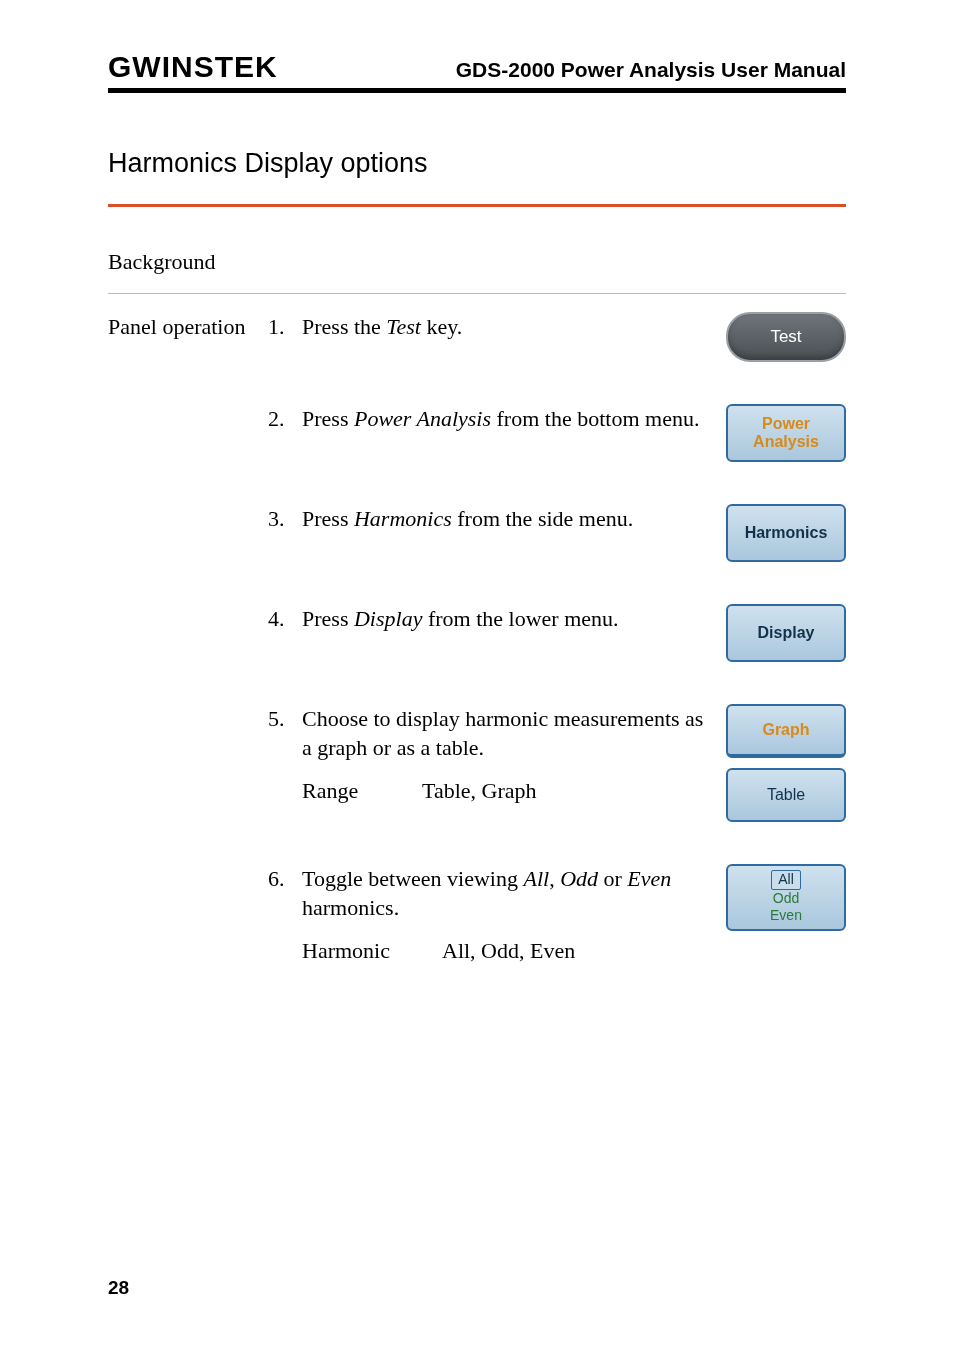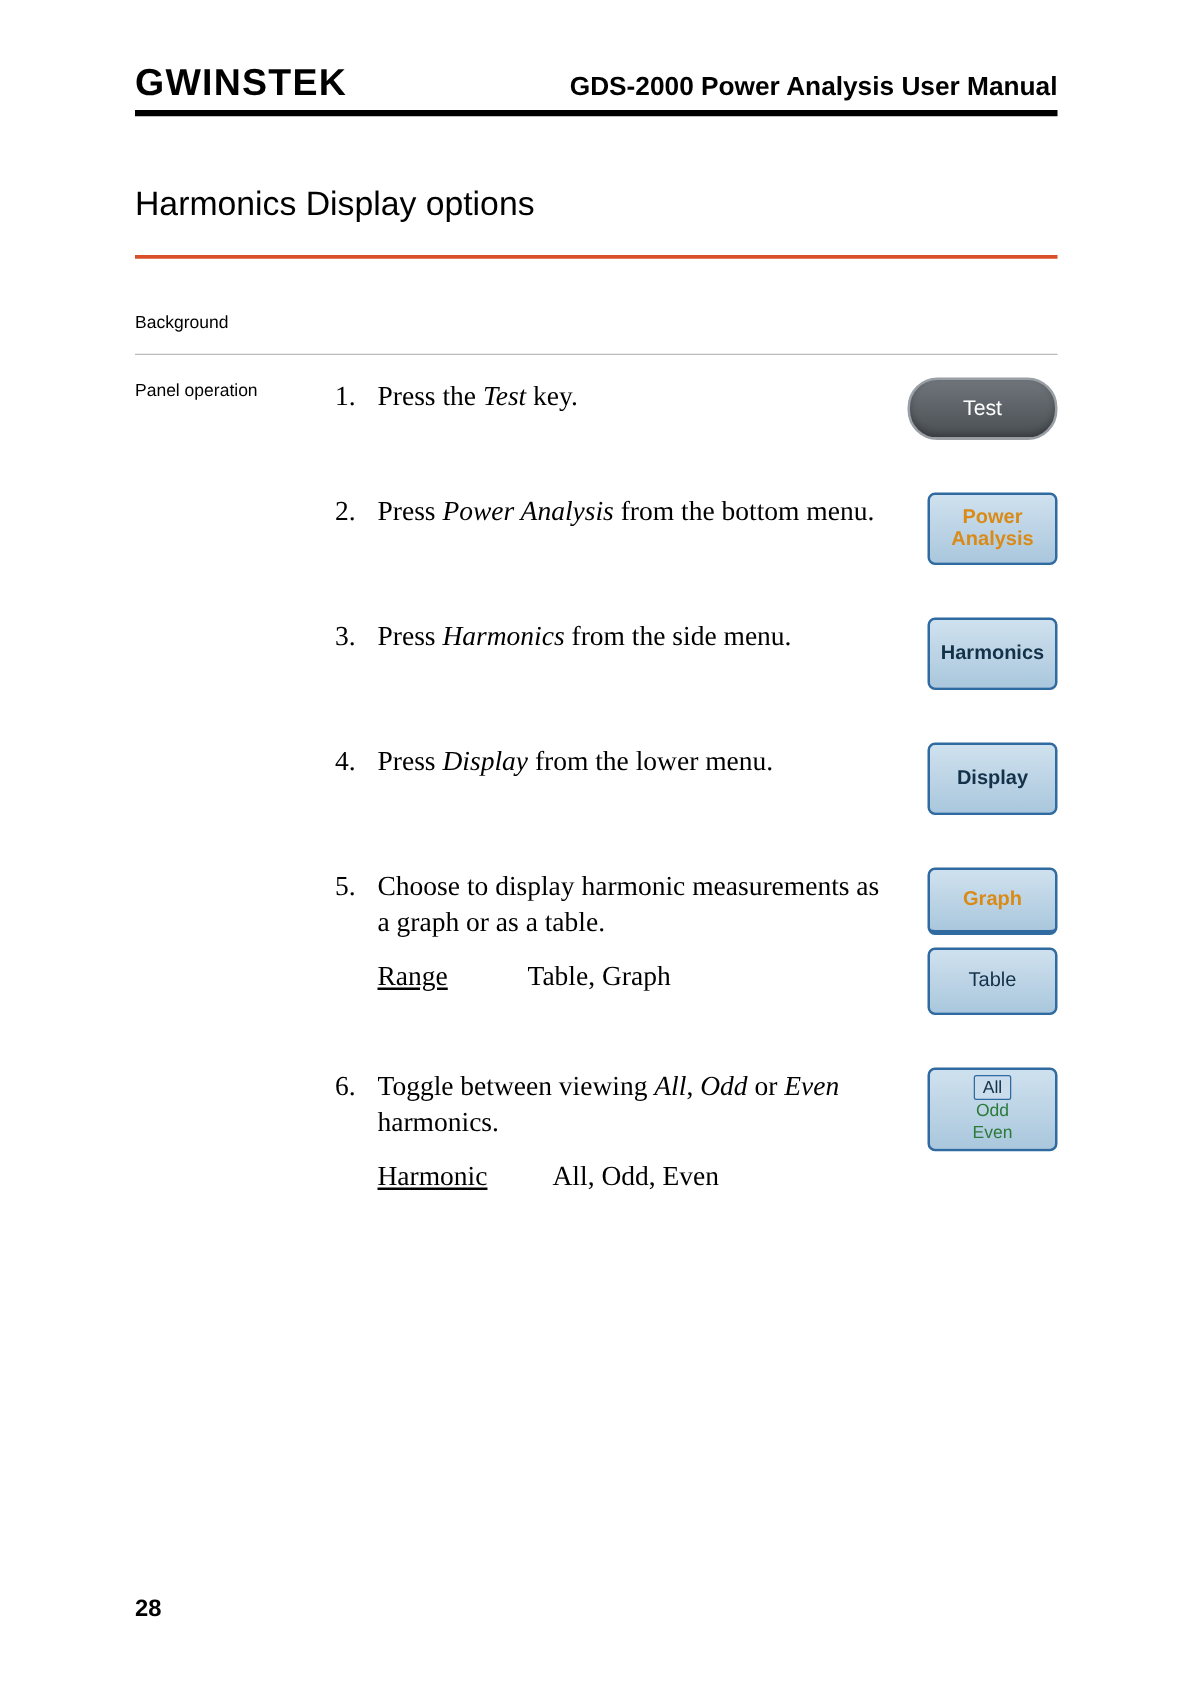--- a/index.html
+++ b/index.html
@@ -45,22 +45,22 @@
     .row {
       display: flex;
       align-items: flex-start;
       padding-bottom: 18px;
     }
     .row.bordered {
       border-bottom: 1px solid #bbb;
     }
     .label-col {
       flex: 0 0 160px;
-      font-family: Liberation Sans, sans-serif;
-      font-size: 14px;
+      font-family: Liberation Serif, serif;
+      font-size: 22px;
       padding-top: 2px;
     }
     .content-col {
       flex: 1;
       font-size: 22px;
       line-height: 1.35;
     }
     .steps {
       list-style: none;
     }
@@ -106,21 +106,21 @@
       height: 50px;
       margin-left: auto;
       border-radius: 24px;
       background: linear-gradient(#6f757a, #4a4f54);
       border: 2px solid #9aa0a5;
       color: #fff;
       font-size: 17px;
       box-shadow: inset 0 -3px 6px rgba(0,0,0,0.25);
     }
     .btn-softkey {
-      width: 104px;
+      width: 120px;
       min-height: 54px;
       margin-left: auto;
       border-radius: 6px;
       background: linear-gradient(#cfe1ee, #aac7dd);
       border: 2px solid #2f6aa0;
       font-size: 16px;
       color: #0a2c44;
     }
     .btn-softkey.tall { min-height: 58px; }
     .btn-softkey .orange { color: #d98a17; font-weight: 600; }
@@ -133,21 +133,21 @@
       padding: 0 6px;
       display: inline-block;
       color: #13324a;
     }
     .range-row {
       display: flex;
       gap: 30px;
       margin-top: 14px;
       font-size: 22px;
     }
-    .range-label { flex: 0 0 90px; text-decoration: underline; }
+    .range-label { flex: 0 0 90px; }
     .range-val { flex: 1; }
     .page-num {
       position: absolute;
       bottom: 50px;
       left: 108px;
       font-family: "Trebuchet MS", "Segoe UI", Arial, sans-serif;
       font-size: 19px;
       font-weight: 700;
     }
   </style>

